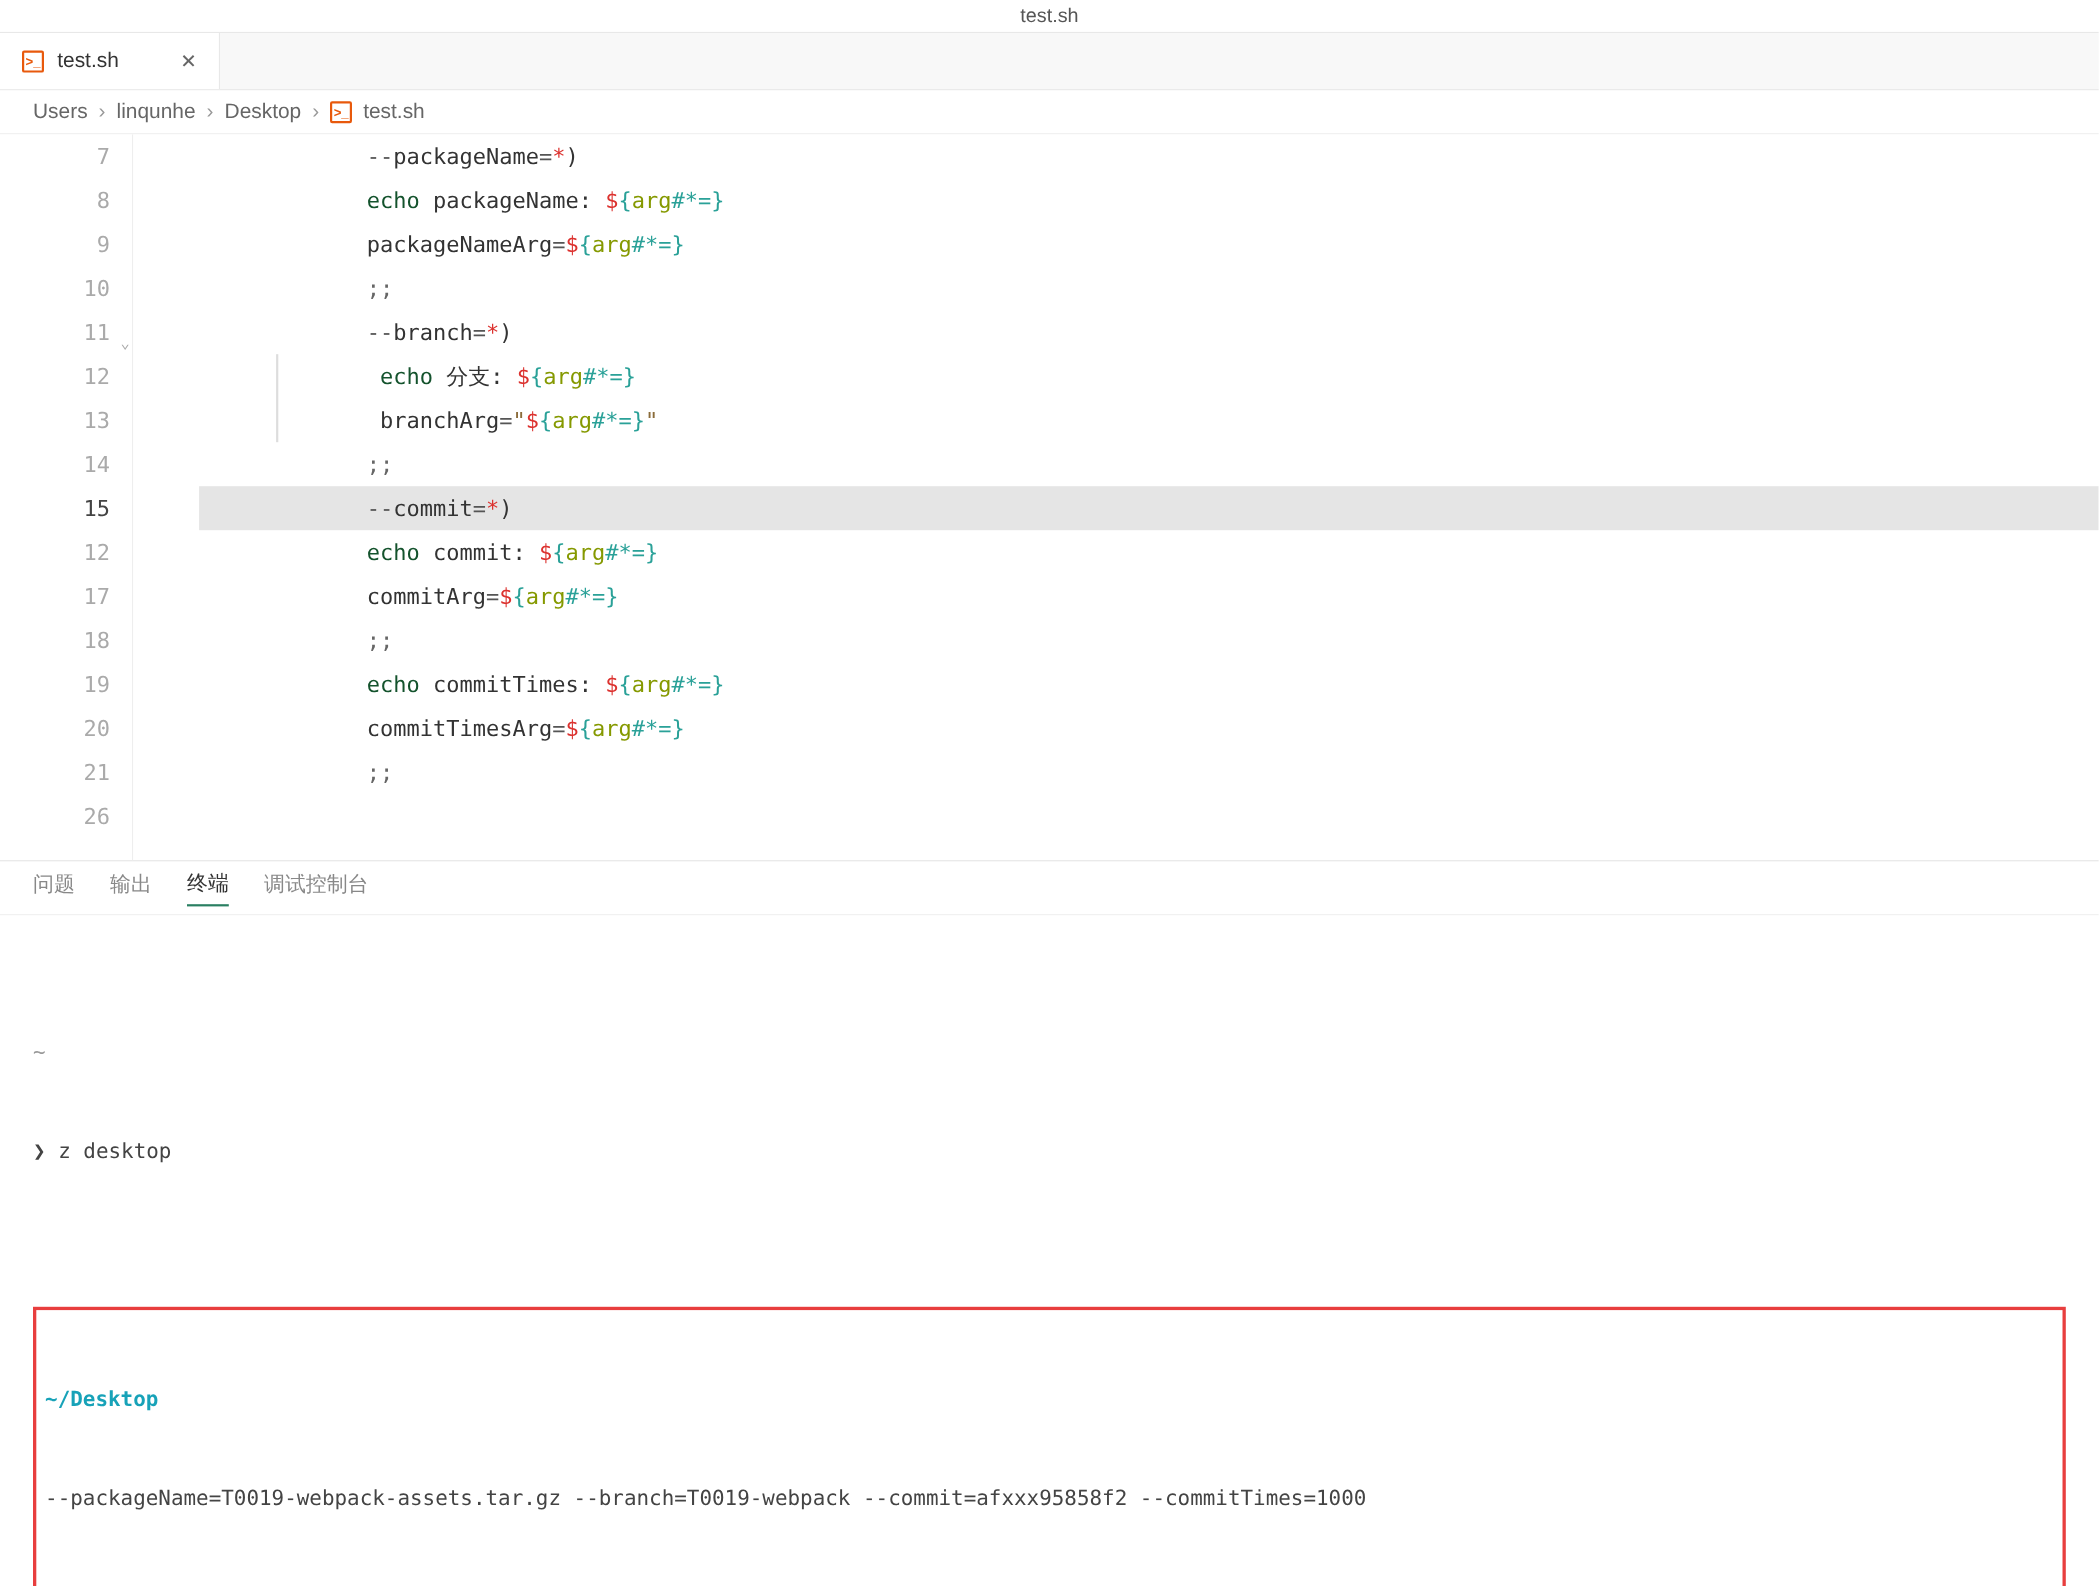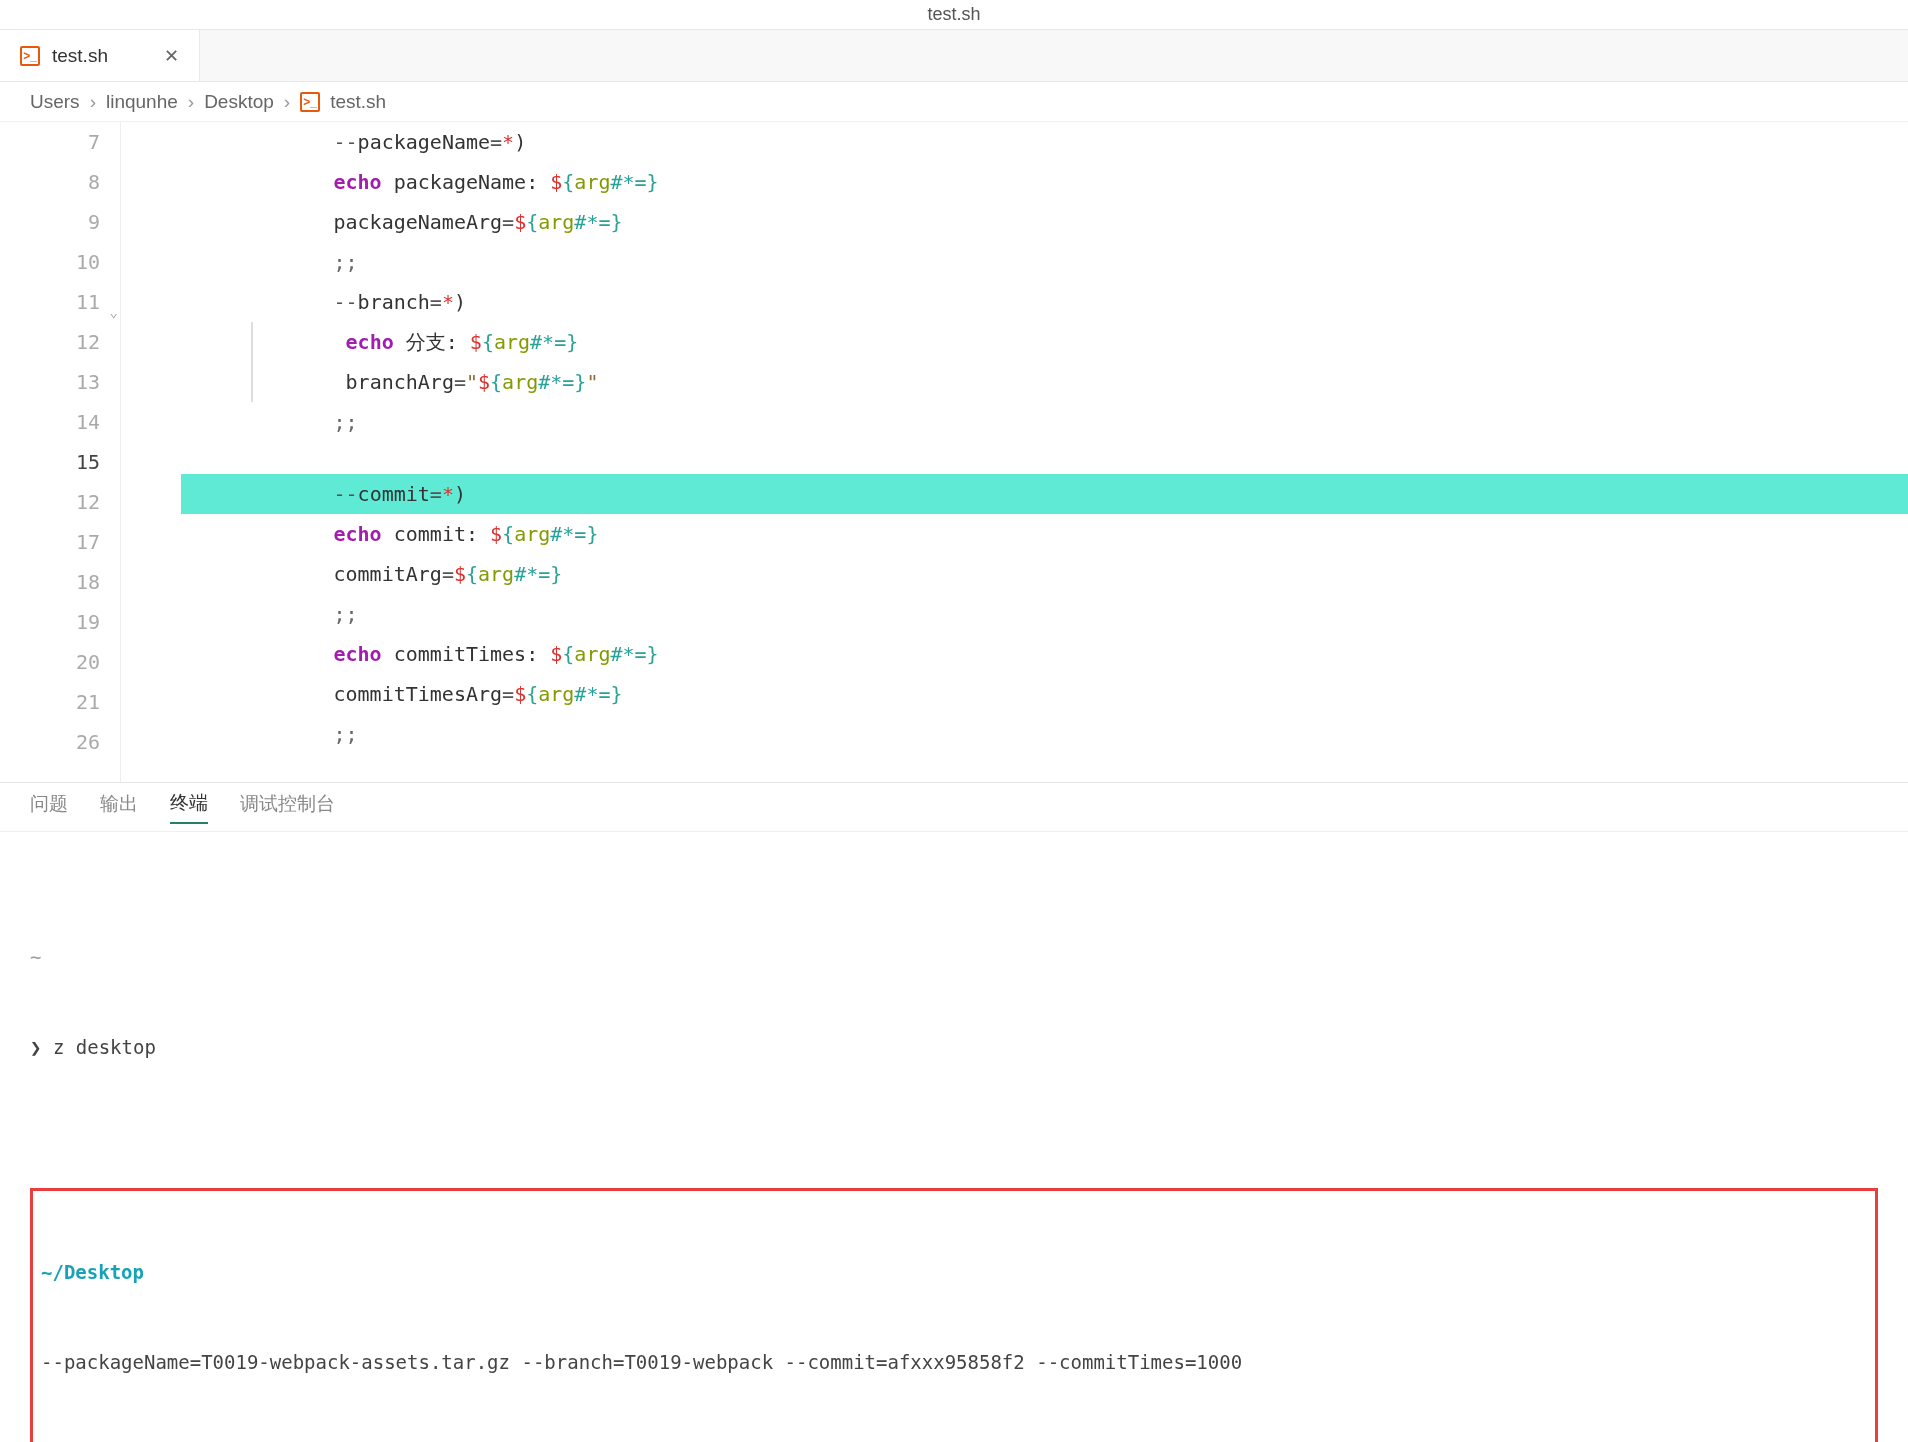--- a/index.html
+++ b/index.html
@@ -103,30 +103,30 @@
       flex: 1;
       border-left: 1px solid #eee;
       padding-left: 60px;
       position: relative;
     }
     .code-line {
       height: 40px;
       white-space: pre;
       padding-left: 8px;
     }
-    .code-line.highlighted { background: #5eead4; margin-top: 32px; }
+    .code-line.highlighted { background: #e5e5e5; }
     .guide-bar {
       position: absolute;
       left: 130px;
       top: 200px;
       width: 2px;
       height: 80px;
       background: #ddd;
     }
-    .tk-kw { color: #a21caf; font-weight: bold; }
+    .tk-kw { color: #14532d; }
     .tk-text { color: #333; }
     .tk-str { color: #8b6c3a; }
     .tk-punc { color: #333; }
     .tk-op { color: #555; }
     .tk-red { color: #dc322f; }
     .tk-teal { color: #2aa198; }
     .tk-green { color: #859900; }
     .tk-gray { color: #666; }
     .panel-tabs {
       height: 50px;

